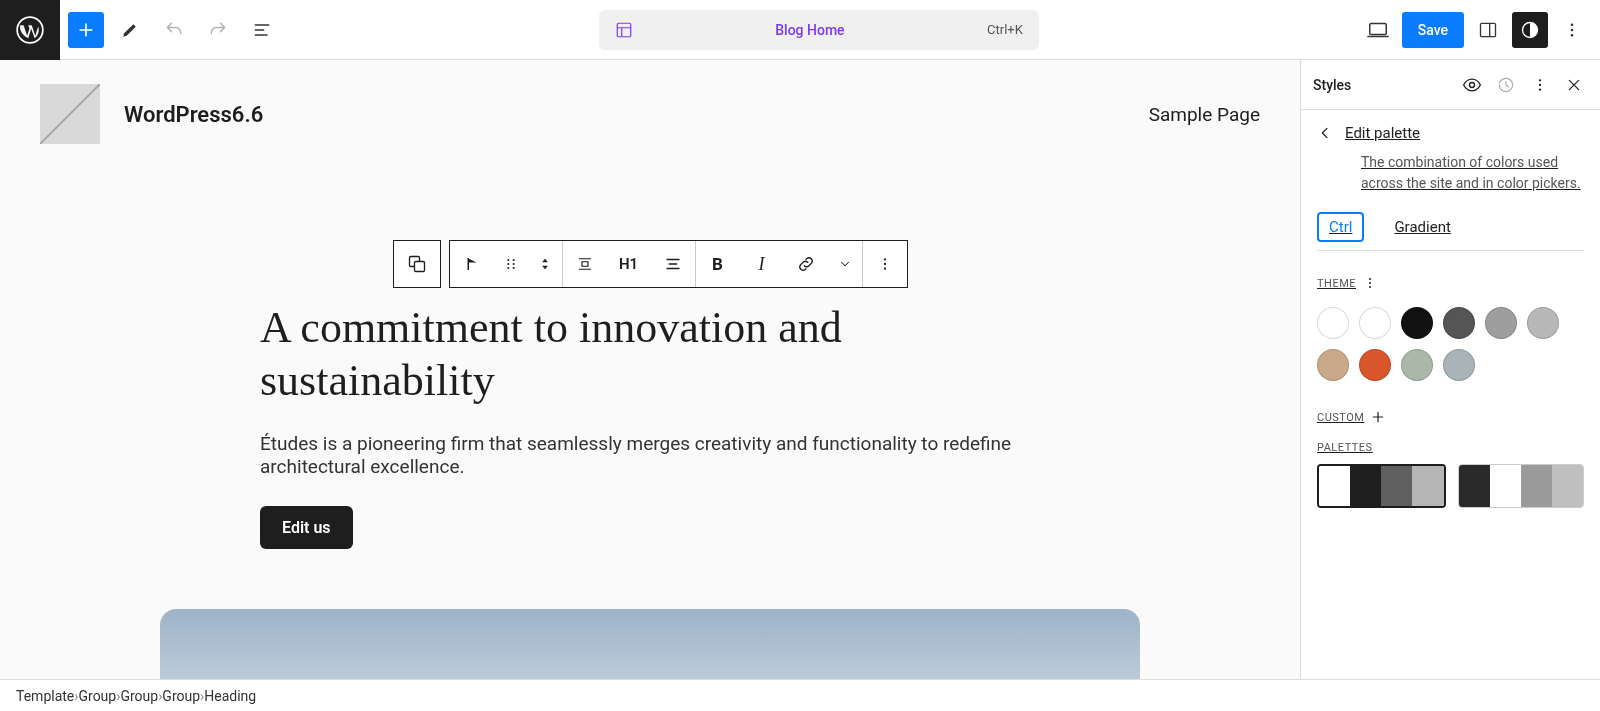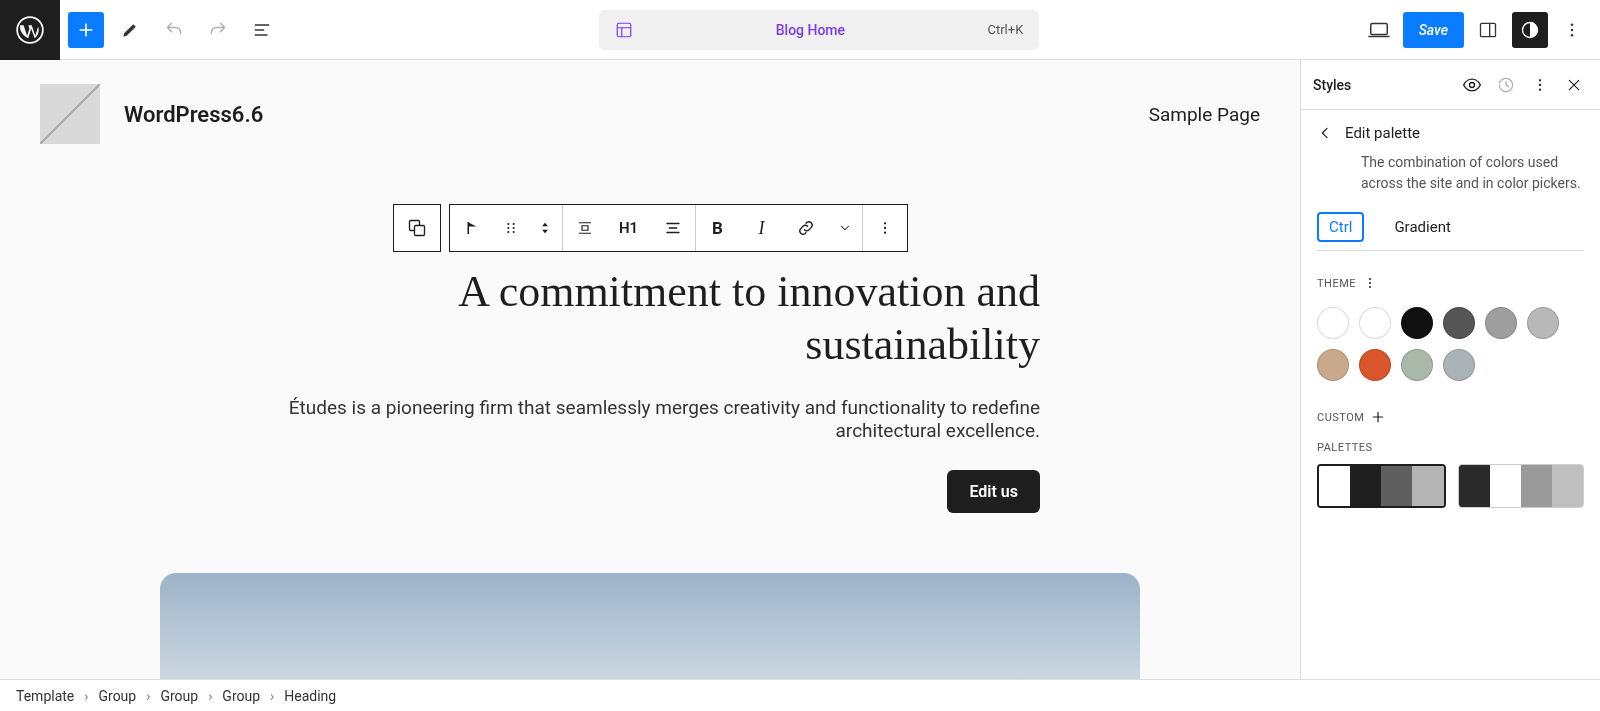--- a/index.html
+++ b/index.html
@@ -12,21 +12,21 @@
     --canvas:#f5f5f5;
     --topbar-h:60px;
   }
   *{box-sizing:border-box;}
   html,body{margin:0;padding:0;height:100%;font-family:-apple-system,BlinkMacSystemFont,"Segoe UI",Roboto,sans-serif;color:var(--text);background:#fff;font-size:14px;}
   svg{display:block;}
 
   
   .topbar{height:var(--topbar-h);display:flex;align-items:center;border-bottom:1px solid var(--border);background:#fff;}
   .wp-logo{width:60px;height:60px;background:#1e1e1e;display:flex;align-items:center;justify-content:center;color:#fff;}
-  .tb-group{display:flex;align-items:flex-end;font-style:italic;}
+  .tb-group{display:flex;align-items:flex-end;}
   .tb-left{padding:0 8px;gap:8px;}
   .sq-btn{width:36px;height:36px;display:flex;align-items:center;justify-content:center;border-radius:3px;cursor:pointer;}
   .sq-btn.blue{background:var(--accent);color:#fff;}
   .sq-btn.ghost{color:#1e1e1e;opacity:.9;}
   .sq-btn.ghost.dim{opacity:.35;}
   .tb-center{flex:1;display:flex;justify-content:center;}
   .locator{display:flex;align-items:center;gap:12px;background:#f0f0f0;border-radius:6px;height:40px;padding:0 16px;min-width:440px;color:var(--purple);}
   .locator .lbl{flex:1;text-align:center;font-weight:500;}
   .locator .kbd{color:#555;font-size:13px;}
   .tb-right{padding:0 10px;gap:6px;}
@@ -39,21 +39,21 @@
   .canvas-scroll{overflow-y:auto;height:100%;}
   .canvas-scroll::-webkit-scrollbar{width:14px;}
   .canvas-scroll::-webkit-scrollbar-thumb{background:#bbb;border-radius:10px;border:3px solid var(--canvas);}
   .page{background:#fafafa;margin:0;padding:24px 40px 0;min-height:900px;}
   .site-hdr{display:flex;align-items:center;gap:24px;}
   .site-logo{width:60px;height:60px;background:#d9d9d9;position:relative;}
   .site-logo::before{content:"";position:absolute;inset:0;background:linear-gradient(to bottom right,transparent calc(50% - 1px),#aaa calc(50% - 1px),#aaa calc(50% + 1px),transparent calc(50% + 1px));}
   .site-title{font-size:22px;font-weight:600;}
   .site-nav{margin-left:auto;font-size:19px;}
 
-  .hero{max-width:780px;margin:60px auto 0;text-align:right;}
+  .hero{max-width:780px;margin:96px auto 0;text-align:left;}
   .block-toolbar{display:inline-flex;border:1px solid #1e1e1e;background:#fff;height:48px;margin-bottom:6px;}
   .bt-seg{display:flex;align-items:center;border-right:1px solid #ccc;}
   .bt-seg:last-child{border-right:none;}
   .bt-btn{width:44px;height:100%;display:flex;align-items:center;justify-content:center;cursor:pointer;}
   .bt-detached{border:1px solid #1e1e1e;width:48px;height:48px;display:flex;align-items:center;justify-content:center;margin-right:8px;background:#fff;}
   .bt-row{display:flex;align-items:flex-start;justify-content:center;}
 
   .hero h1{font-family:Liberation Serif, serif;font-weight:400;font-size:44px;line-height:1.2;margin:8px 0 24px;}
   .hero p{font-size:19px;color:#333;margin:0 0 28px;}
   .hero .cta{display:inline-block;background:#1e1e1e;color:#fff;padding:12px 22px;border-radius:6px;font-weight:600;font-size:16px;}
@@ -74,24 +74,24 @@
   .tab{padding:6px 10px 10px;font-size:15px;cursor:pointer;position:relative;}
   .tab.active{color:var(--accent);border:2px solid var(--accent);border-radius:4px;padding:4px 10px;margin-bottom:8px;}
   .tabrow::after{content:"";position:absolute;}
   .subhdr{font-size:11px;letter-spacing:.5px;color:#555;text-transform:uppercase;display:flex;align-items:center;margin-bottom:10px;}
   .swatches{display:flex;flex-wrap:wrap;gap:10px;margin-bottom:22px;}
   .sw{width:32px;height:32px;border-radius:50%;border:1px solid rgba(0,0,0,.15);cursor:pointer;}
   .palettes{display:flex;gap:12px;}
   .pal{flex:1;height:44px;display:flex;border:1px solid #ccc;border-radius:4px;overflow:hidden;cursor:pointer;}
   .pal.sel{border:2px solid #1e1e1e;}
   .pal span{flex:1;}
-  .sb-scroll{overflow-y:auto;flex:1;}
+  .sb-scroll{overflow-y:auto;flex:1;text-decoration:underline;}
 
   
-  .footer{height:32px;display:flex;align-items:center;padding:16px 16px;gap:10px;border-top:1px solid var(--border);font-size:14px;color:#333;background:#fff;}
+  .footer{height:32px;display:flex;align-items:center;padding:16px 16px;border-top:1px solid var(--border);font-size:14px;color:#333;background:#fff;}
   .footer .sep{color:#888;}
 </style>
 </head>
 <body>
 
 <div class="topbar">
   <div class="wp-logo">
     <svg width="28" height="28" viewBox="0 0 24 24" fill="none">
         <circle cx="12" cy="12" r="11" stroke="#fff" stroke-width="1.5"></circle>
         <path d="M3.5 8h3l3 9 2-6-1-3h3l3 9 2.5-8a9 9 0 0 1 .5 3c0 3-1.5 5.5-3.5 7l-3-8-2.5 8c-3-1-6-4-7-8z" fill="#fff" opacity=".95"></path>

